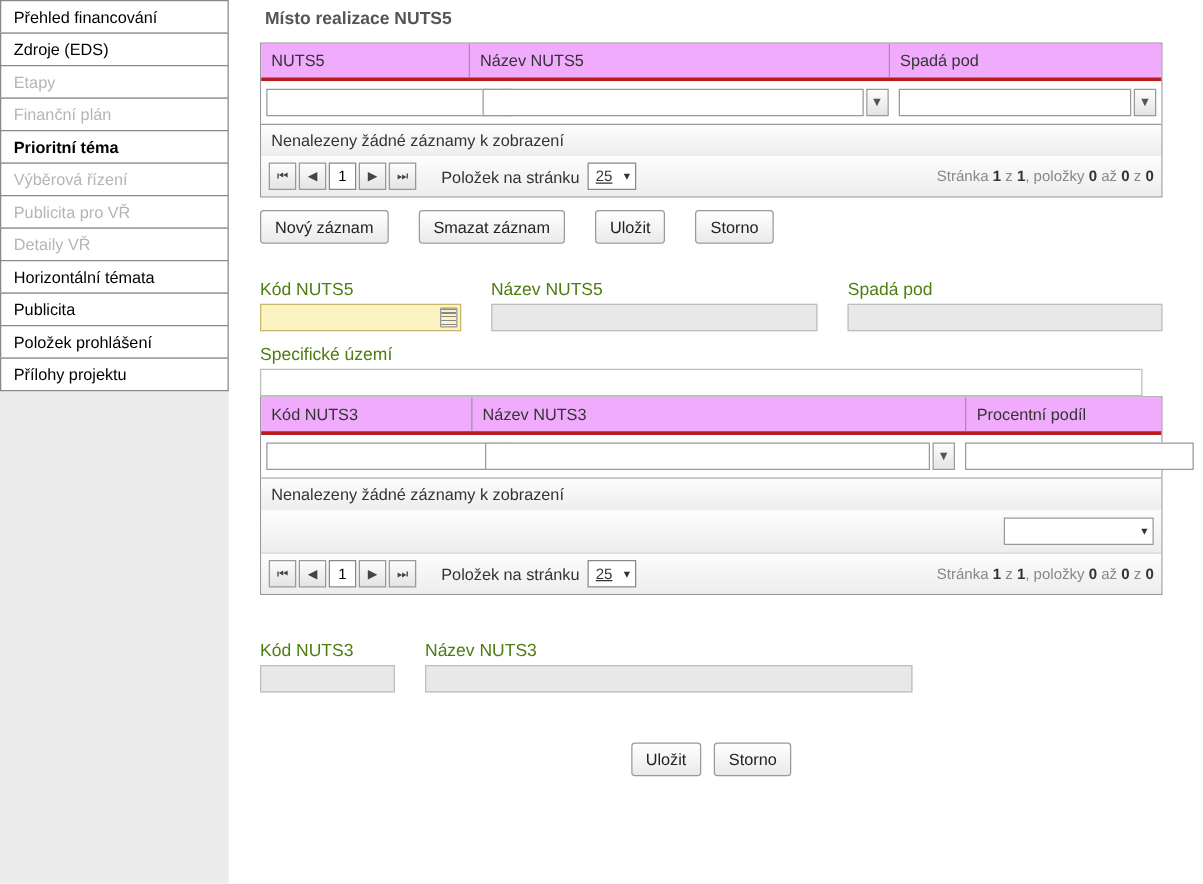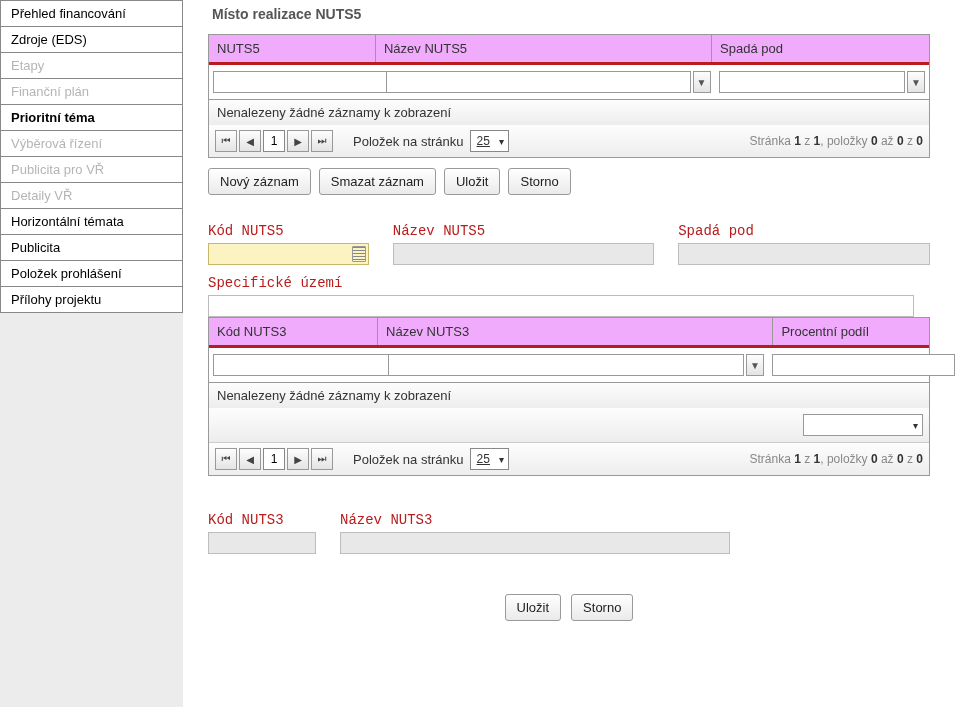--- a/index.html
+++ b/index.html
@@ -174,21 +174,21 @@
   color: #333;
 }
 .pager-info {
   margin-left: auto;
   font-size: 12px;
   color: #888;
 }
 .pager-info b { color: #333; font-weight: bold; }
 .btn-row {
   display: flex;
-  gap: 8px;
+  gap: 24px;
   margin: 10px 0 28px 0;
 }
 .btn {
   padding: 5px 11px;
   background: linear-gradient(#ffffff,#eaeaea);
   border: 1px solid #999;
   border-radius: 3px;
   cursor: pointer;
   font-size: 13px;
   color: #222;
@@ -197,23 +197,22 @@
   display: flex;
   gap: 24px;
   margin-bottom: 10px;
 }
 .form-field {
   display: flex;
   flex-direction: column;
 }
 .form-label {
   font-size: 14px;
-  color: #b91c1c;
+  color: #4d7c0f;
   margin-bottom: 4px;
-  font-family: Liberation Mono, monospace;
 }
 .form-input {
   height: 22px;
   border: 1px solid #bdbdbd;
   background: #e8e8e8;
   padding: 0 4px;
 }
 .form-input.yellow {
   background: #fbf3c1;
   border: 1px solid #c7b86a;

